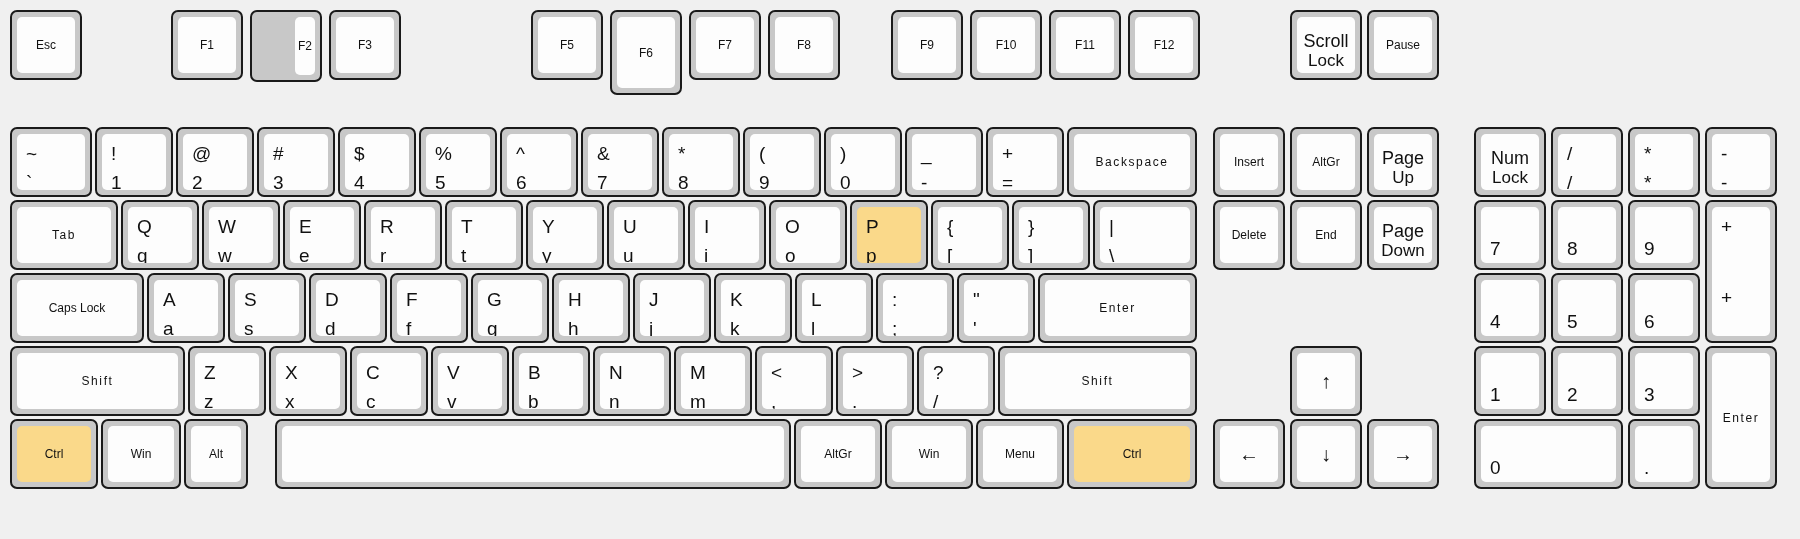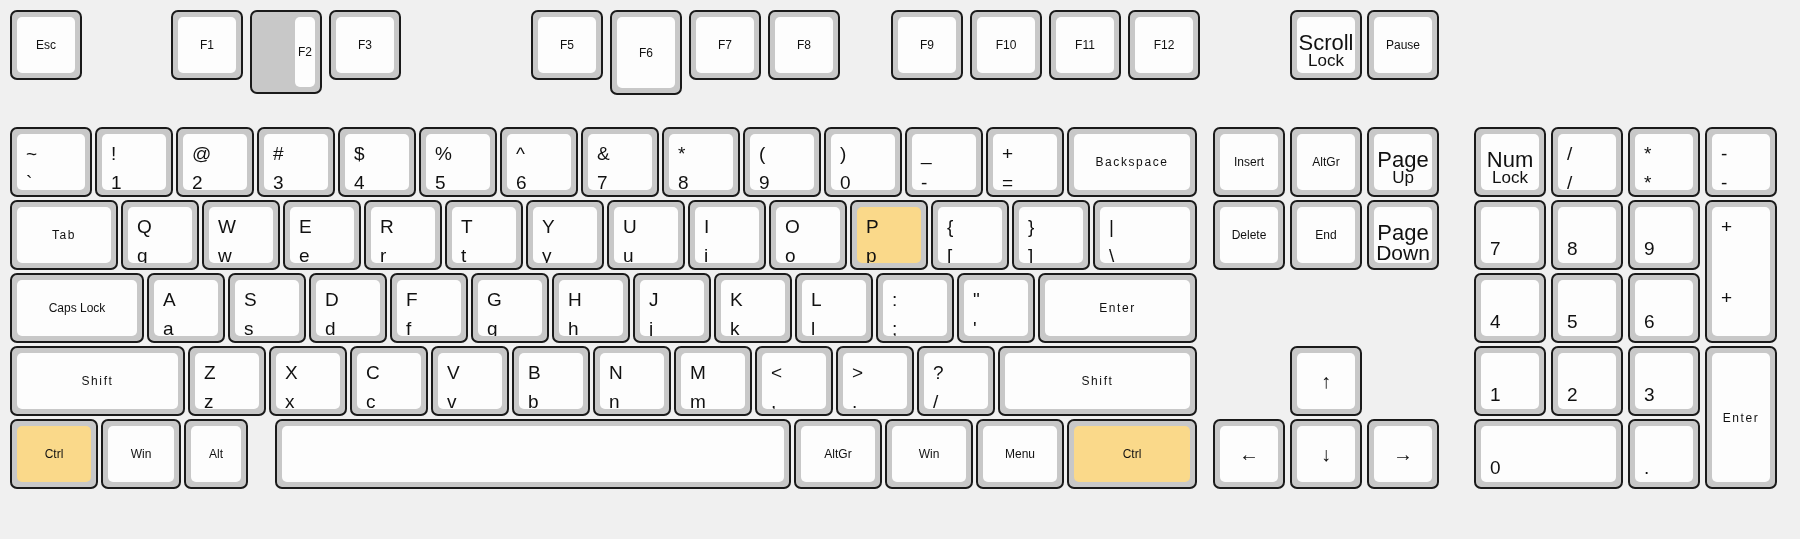--- a/index.html
+++ b/index.html
@@ -43,21 +43,21 @@
     left:0;right:0;top:50%;
     transform:translateY(-50%);
     text-align:center;
     font-size:12px;
   }
   
   .v-multi .lbl{
     left:0;right:0;top:50%;
     transform:translateY(-50%);
     text-align:center;
-    font-size:22px;
+    font-size:18px;
     line-height:1.12;
   }
   
   .v-dual .lbl{
     left:9px;top:5px;
     text-align:left;
     font-size:19px;
     line-height:1.55;
   }
   
@@ -77,21 +77,21 @@
     <div class="key v-single" style="left: 10px; top: 10px; width: 72px; height: 70px;">
       <div class="cap">
         <div class="lbl">Esc</div>
       </div>
     </div>
     <div class="key v-single" style="left: 171px; top: 10px; width: 72px; height: 70px;">
       <div class="cap">
         <div class="lbl">F1</div>
       </div>
     </div>
-    <div class="key v-single" style="left: 250px; top: 10px; width: 72px; height: 84px; padding-left: 43px;">
+    <div class="key v-single" style="left: 250px; top: 10px; width: 72px; height: 72px; padding-left: 43px;">
       <div class="cap">
         <div class="lbl">F2</div>
       </div>
     </div>
     <div class="key v-single" style="left: 329px; top: 10px; width: 72px; height: 70px;">
       <div class="cap">
         <div class="lbl">F3</div>
       </div>
     </div>
     <div class="key v-single" style="left: 531px; top: 10px; width: 72px; height: 70px;">
@@ -357,21 +357,21 @@
       </div>
     </div>
     <div class="key v-single" style="left: 1290px; top: 200px; width: 72px; height: 70px;">
       <div class="cap">
         <div class="lbl">End</div>
       </div>
     </div>
     <div class="key v-multi" style="left: 1367px; top: 200px; width: 72px; height: 70px;">
       <div class="cap">
         <div class="lbl" style="top: 14px; transform: none; left: 0px; right: 0px; text-align: center;">Page</div>
-        <div class="lbl" style="left: 0px; right: 0px; text-align: center; font-size: 21px; top: 34px; transform: none;">Down</div>
+        <div class="lbl" style="left: 0px; right: 0px; text-align: center; font-size: 17px; top: 34px; transform: none;">Down</div>
       </div>
     </div>
     <div class="key v-bottom" style="left: 1474px; top: 200px; width: 72px; height: 70px;">
       <div class="cap">
         <div class="lbl">7</div>
       </div>
     </div>
     <div class="key v-bottom" style="left: 1551px; top: 200px; width: 72px; height: 70px;">
       <div class="cap">
         <div class="lbl">8</div>

